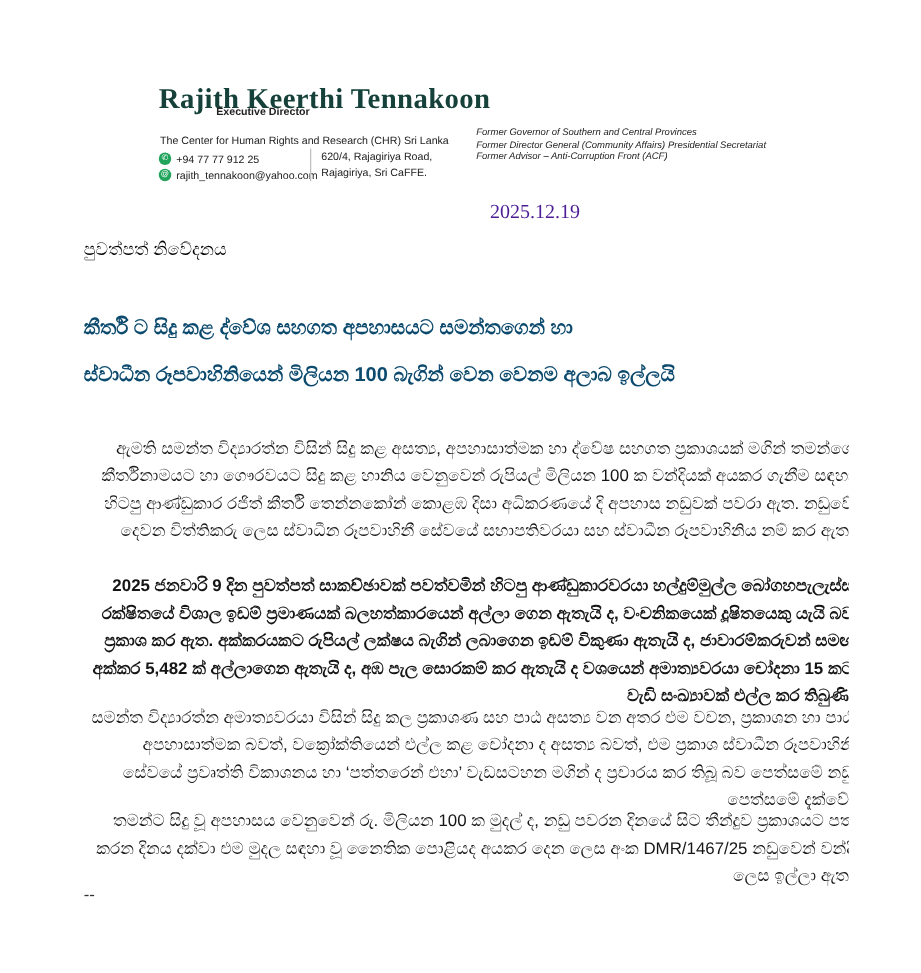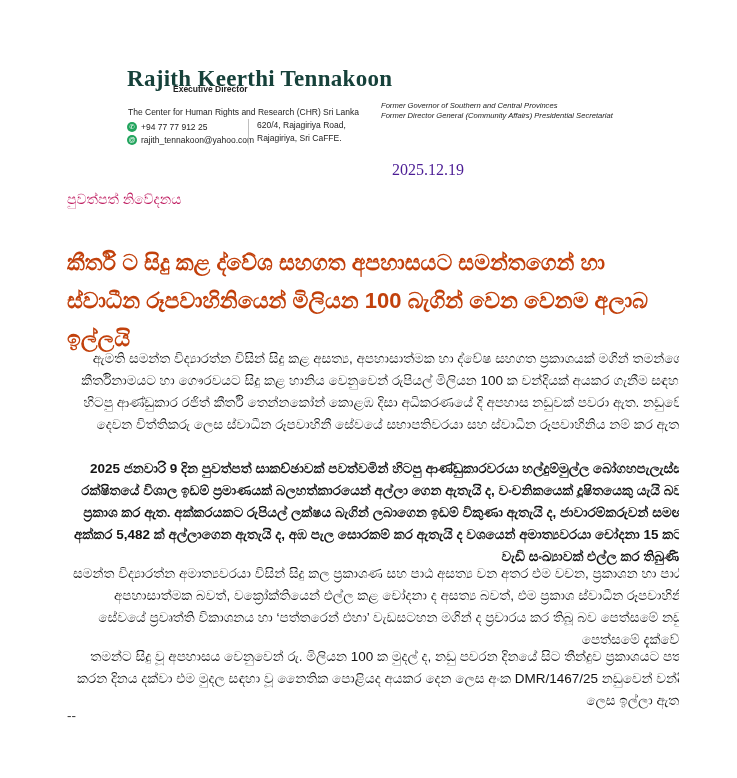--- a/index.html
+++ b/index.html
@@ -52,25 +52,25 @@
   }
 
   
   .doc-date {
     position:absolute; left:392px; top:161px;
     font-family:"Liberation Serif", serif;
     font-size:16px; color:#4c1d95;
   }
   .release-label {
     position:absolute; left:67px; top:191px;
-    font-size:14px; color:#be185d;
+    font-size:14px; color:#000000;
   }
   .doc-heading {
     position:absolute; left:67px; top:244px; width:620px;
-    font-size:22px; font-weight:700; color:#c2410c;
+    font-size:16px; font-weight:700; color:#0c4a6e;
     line-height:38px;
   }
   .body-para {
     position:absolute; left:67px; width:616px;
     font-size:13.5px; color:#151515; line-height:22px;
     text-align:right;
   }
   .p1 { top:348px; }
   .p2 { top:458px;font-weight:bold; }
   .p3 { top:563px; }
@@ -104,20 +104,21 @@
     <div class="lh-divider"></div>
 
     <div class="lh-address">
       <div>620/4, Rajagiriya Road,</div>
       <div>Rajagiriya, Sri CaFFE.</div>
     </div>
 
     <div class="lh-roles">
       <div>Former Governor of Southern and Central Provinces</div>
       <div>Former Director General (Community Affairs) Presidential Secretariat</div>
+      <div>Former Advisor – Anti-Corruption Front (ACF)</div>
     </div>
   </header>
 
   <div class="doc-date">2025.12.19</div>
 
   <div class="release-label">පුවත්පත් නිවේදනය</div>
 
   <div class="doc-heading">
     <div>කීර්ති ට සිදු කළ ද්වේශ සහගත අපහාසයට සමන්තගෙන් හා</div>
     <div>ස්වාධීන රූපවාහිනියෙන් මිලියන 100 බැගින් වෙන වෙනම අලාබ ඉල්ලයි</div>

